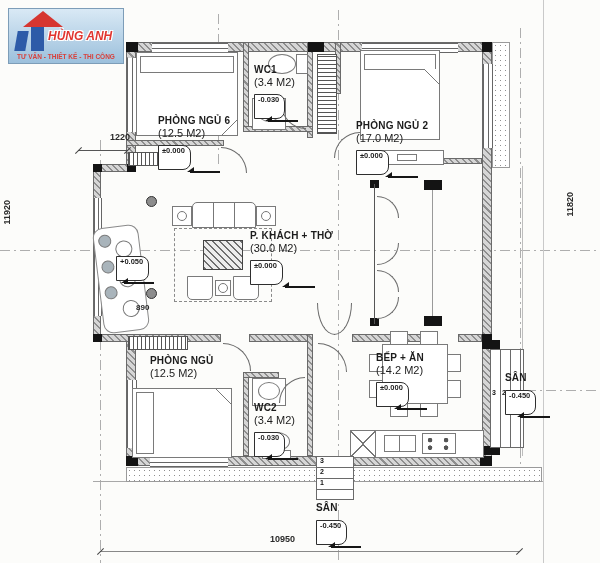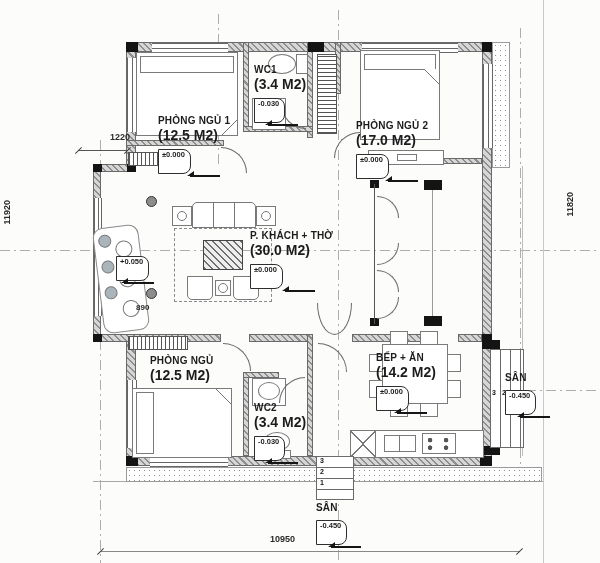--- a/index.html
+++ b/index.html
@@ -37,21 +37,21 @@
   .stairR{position:absolute;border:1px solid #6a6a6a;background:repeating-linear-gradient(90deg,#fff 0 9px,#6a6a6a 9px 10px)}
   .stairB{position:absolute;border:1px solid #6a6a6a;background:repeating-linear-gradient(180deg,#fff 0 10px,#6a6a6a 10px 11px)}
   .snum{position:absolute;font-size:7px;font-weight:bold;color:#111}
   .ksink{background-image:linear-gradient(90deg,transparent 0 calc(50% - .5px),#777 calc(50% - .5px) calc(50% + .5px),transparent calc(50% + .5px))}
   .stove{background-image:radial-gradient(circle at 22% 32%,#555 2px,transparent 2.6px),radial-gradient(circle at 72% 32%,#555 2px,transparent 2.6px),radial-gradient(circle at 22% 72%,#555 2px,transparent 2.6px),radial-gradient(circle at 72% 72%,#555 2px,transparent 2.6px)}
   .xcab{background-image:linear-gradient(to top right,transparent 48%,#777 48% 52%,transparent 52%),linear-gradient(to bottom right,transparent 48%,#777 48% 52%,transparent 52%)}
 
   
   .rlabel{position:absolute;text-align:left;line-height:1.15;z-index:6}
   .rname{font-weight:bold;font-size:10px;letter-spacing:.2px;white-space:nowrap}
-  .rarea{font-weight:bold;font-size:14px;white-space:nowrap}
+  .rarea{font-weight:normal;font-size:11px;white-space:nowrap}
   .tag{display:inline-block;border:1px solid #2e2e2e;border-radius:0 8px 8px 0;background:#fff;
        font-size:7.5px;font-weight:bold;padding:0 5px 13px 3px;line-height:10px;white-space:nowrap}
   .tbar{width:30px;height:2px;background:#161616;margin:1px auto 0;position:relative}
   .tbar::before{content:"";position:absolute;left:-3px;top:-4px;border-right:7px solid #161616;border-top:5px solid transparent}
   .dim{position:absolute;font-size:9px;font-weight:bold;color:#2a2a2a;white-space:nowrap;z-index:6}
   .vdim{writing-mode:vertical-rl;transform:rotate(180deg)}
   .tick{position:absolute;width:1px;height:9px;background:#444;transform:rotate(45deg)}
 
   
   .logo{position:absolute;left:8px;top:8px;width:114px;height:54px;border:1px solid #7d9db8;
@@ -213,21 +213,21 @@
   <div class="stairR" style="left:490px;top:349px;width:32px;height:97px"></div>
   <span class="snum" style="left:492px;top:389px;background:#fff">3</span>
   <span class="snum" style="left:502px;top:389px;background:#fff">2</span>
   <span class="snum" style="left:512px;top:389px;background:#fff">1</span>
   <div class="stairB" style="left:316px;top:456px;width:36px;height:42px"></div>
   <span class="snum" style="left:320px;top:457px;background:#fff">3</span>
   <span class="snum" style="left:320px;top:468px;background:#fff">2</span>
   <span class="snum" style="left:320px;top:479px;background:#fff">1</span>
 
   <div class="rlabel" style="left:158px;top:115px;width:94px">
-    <div class="rname">PHÒNG NGỦ 1</div>
+    <div class="rname">PHÒNG NGỦ 6</div>
     <div class="rarea">(12.5 M2)</div>
     <span class="tag">±0.000</span>
     <div class="tbar"></div>
   </div>
   <div class="rlabel" style="left:254px;top:64px;width:58px">
     <div class="rname">WC1</div>
     <div class="rarea">(3.4 M2)</div>
     <span class="tag">-0.030</span>
     <div class="tbar"></div>
   </div>
@@ -279,14 +279,21 @@
   <div class="tick" style="left:78px;top:146px"></div>
   <div class="tick" style="left:127px;top:146px"></div>
   <div class="dim vdim" style="left:2px;top:200px">11920</div>
   <div class="dim vdim" style="left:565px;top:192px">11820</div>
   <div class="dim" style="left:136px;top:303px;font-size:8px">890</div>
   <div class="dim" style="left:270px;top:534px;width:60px;">10950</div>
   <div class="line" style="left:100px;top:551px;width:420px;height:1px;background:#888"></div>
   <div class="tick" style="left:100px;top:547px"></div>
   <div class="tick" style="left:519px;top:547px"></div>
 
+  <div class="logo">
+    <div class="lm1"></div>
+    <div class="lm2"></div>
+    <div class="lmroof"></div>
+    <div class="brand">HÙNG ANH</div>
+    <div class="tagline">TƯ VẤN - THIẾT KẾ - THI CÔNG</div>
+  </div>
 
 </div>
 
 </body></html>

